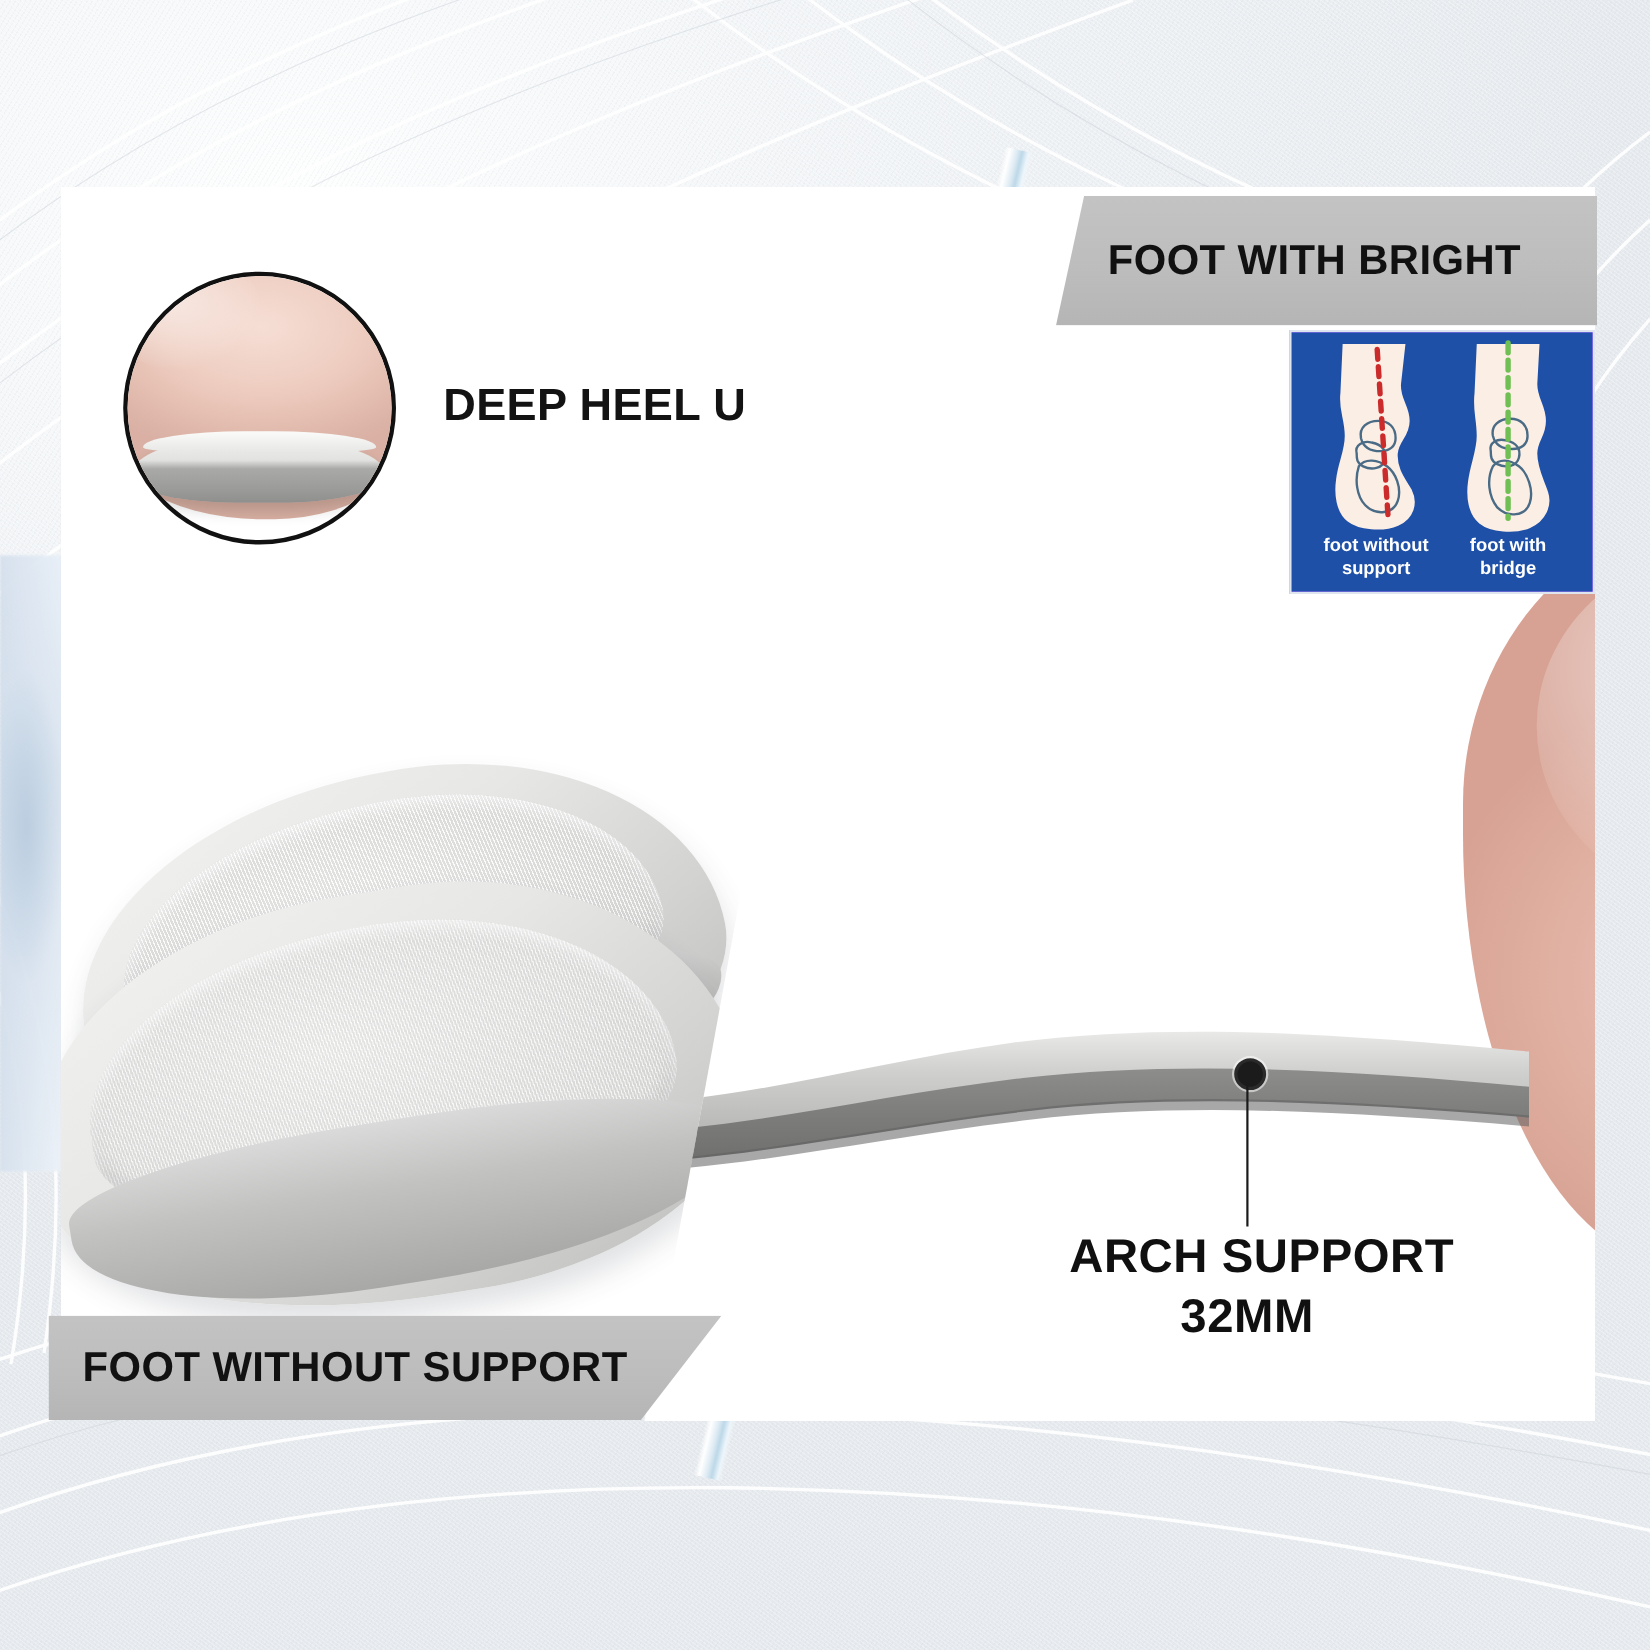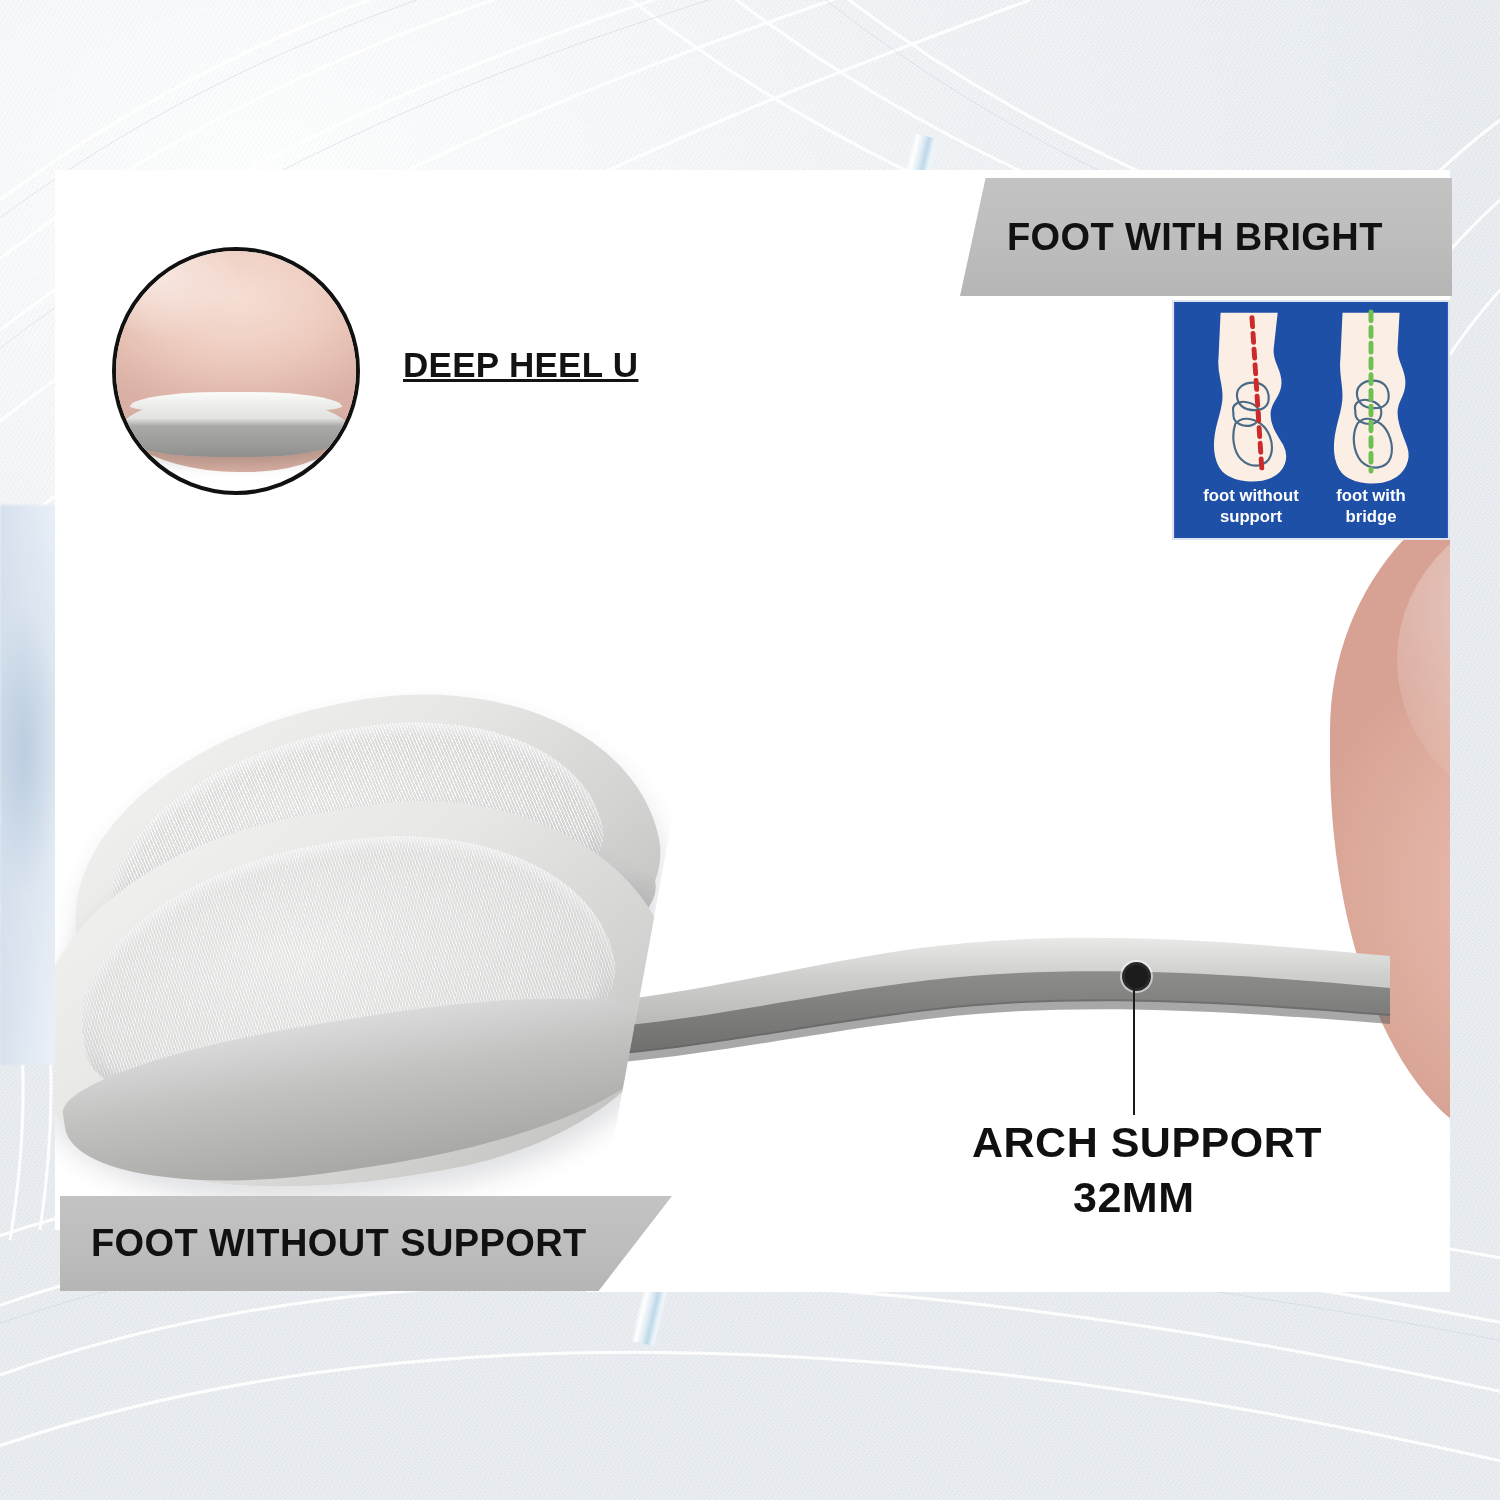--- a/index.html
+++ b/index.html
@@ -88,22 +88,22 @@
   }
   .ci-sole::after {
     content:""; position:absolute; left:4%; top:-14%; width:92%; height:36%;
     background: linear-gradient(to bottom, #fbfbfa, #e6e6e5);
     border-radius: 50% 50% 40% 40% / 80% 80% 30% 30%;
   }
 
   .deep-heel-label {
     position: absolute;
     left: 403px; top: 345px;
-    font-size: 35px; font-weight: 700; letter-spacing: .3px;
-    color: #131313; white-space: nowrap; text-decoration: underline;
+    font-size: 41px; font-weight: 700; letter-spacing: .3px;
+    color: #131313; white-space: nowrap;
   }
 
   
   .slippers { position:absolute; left:0; top:372px; width:760px; height:640px; }
   .slipper {
     position: absolute;
     background: linear-gradient(150deg, #f3f3f2 0%, #e7e7e6 40%, #d2d2d1 72%, #bcbcbb 100%);
     box-shadow: 0 16px 26px rgba(60,70,80,.16);
   }
   .slipper-back {
@@ -180,21 +180,21 @@
     left: 960px; top: 178px;
     width: 492px; height: 118px;
     clip-path: polygon(5.2% 0, 100% 0, 100% 100%, 0 100%);
   }
   .banner-right .banner-text {
     margin-left: 47px;
     font-size: 38px; font-weight: 600; letter-spacing: .4px; color: #111;
     white-space: nowrap;
   }
   .banner-left {
-    left: 60px; top: 1196px;
+    left: 44px; top: 1196px;
     width: 612px; height: 95px;
     clip-path: polygon(0 0, 100% 0, 88% 100%, 0 100%);
   }
   .banner-left .banner-text {
     margin-left: 31px;
     font-size: 38px; font-weight: 600; letter-spacing: .4px; color: #111;
     white-space: nowrap;
   }
 
   

